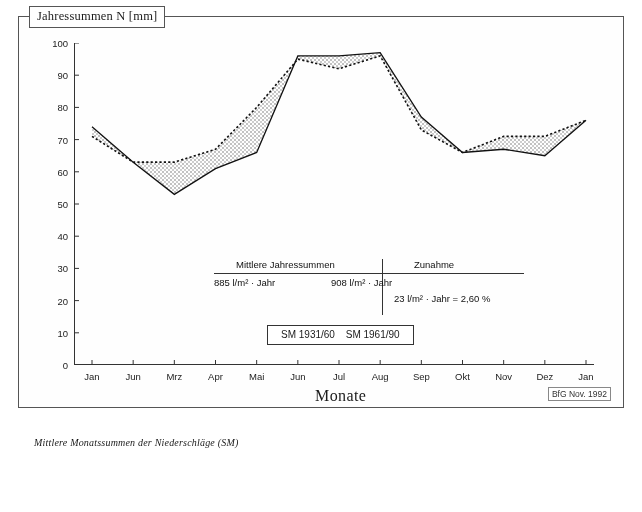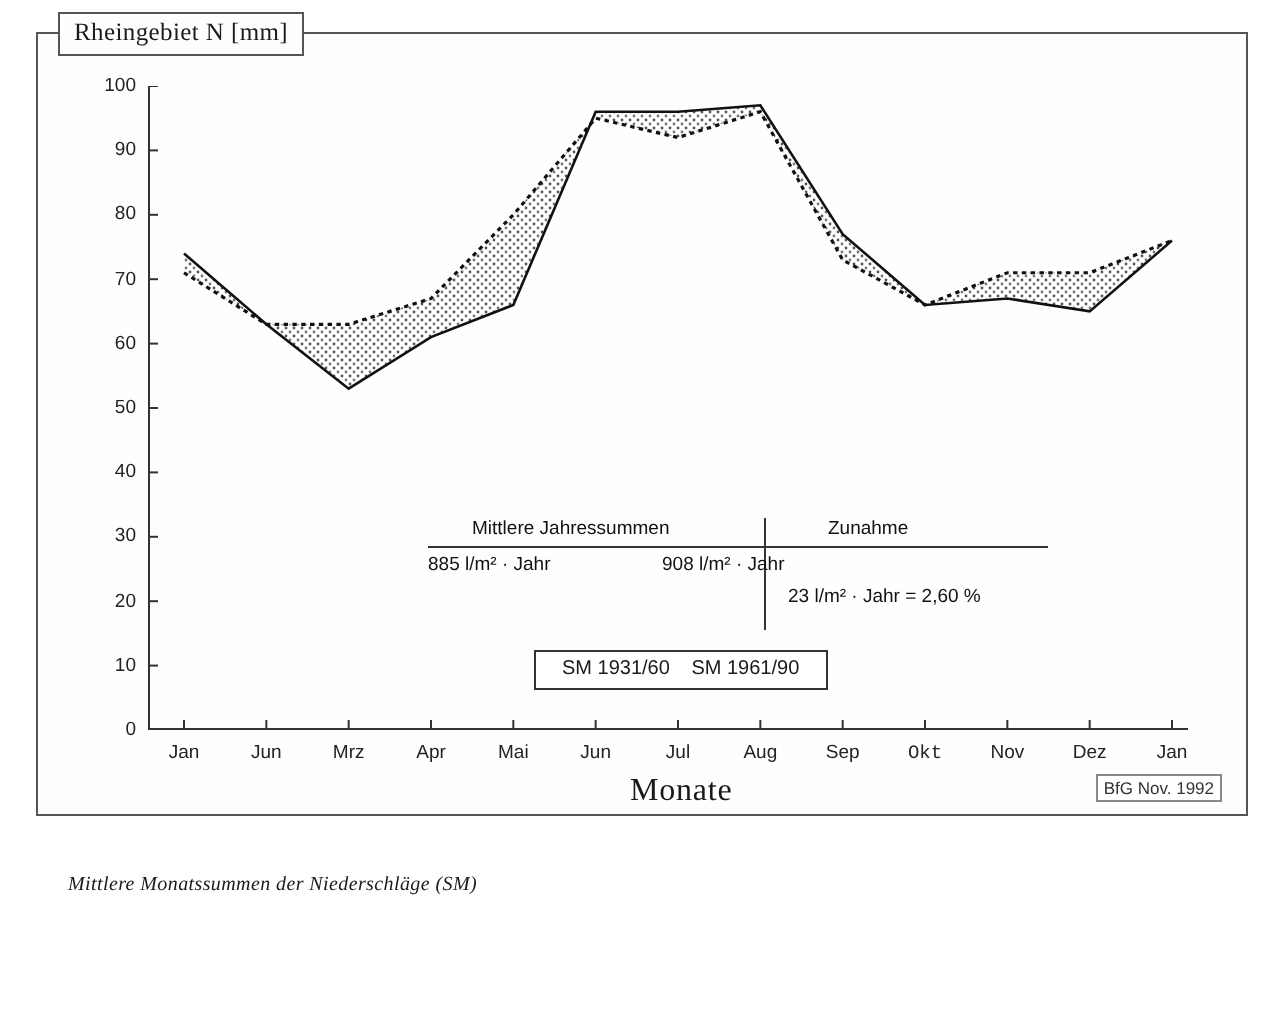--- a/index.html
+++ b/index.html
@@ -169,21 +169,21 @@
   }
   .caption div { white-space: nowrap; }
 </style>
 </head>
 <body>
 
 <div id="figure">
 
   <div class="plate">
 
-    <div class="axis-title-box">Rheingebiet N [mm]</div>
+    <div class="axis-title-box">Jahressummen N [mm]</div>
 
     <div class="plot">
       <div class="plot-frame"></div>
 
       <svg id="plot-svg" width="520" height="322" style="position:absolute;left:0;top:0;">
           <line x1="0" x2="5" y1="322" y2="322" stroke="#333" stroke-width="1"></line>
           <line x1="0" x2="5" y1="289.8" y2="289.8" stroke="#333" stroke-width="1"></line>
           <line x1="0" x2="5" y1="257.6" y2="257.6" stroke="#333" stroke-width="1"></line>
           <line x1="0" x2="5" y1="225.4" y2="225.4" stroke="#333" stroke-width="1"></line>
           <line x1="0" x2="5" y1="193.2" y2="193.2" stroke="#333" stroke-width="1"></line>
@@ -233,21 +233,21 @@
       <div class="x-labels" style="left:0;top:328px;width:520px;height:16px;">
           <div class="x-tick-label" style="left: 18px;">Jan</div>
           <div class="x-tick-label" style="left: 59.1667px;">Jun</div>
           <div class="x-tick-label" style="left: 100.333px;">Mrz</div>
           <div class="x-tick-label" style="left: 141.5px;">Apr</div>
           <div class="x-tick-label" style="left: 182.667px;">Mai</div>
           <div class="x-tick-label" style="left: 223.833px;">Jun</div>
           <div class="x-tick-label" style="left: 265px;">Jul</div>
           <div class="x-tick-label" style="left: 306.167px;">Aug</div>
           <div class="x-tick-label" style="left: 347.333px;">Sep</div>
-          <div class="x-tick-label" style="left: 388.5px; font-family: Liberation Mono, monospace;">Okt</div>
+          <div class="x-tick-label" style="left: 388.5px;">Okt</div>
           <div class="x-tick-label" style="left: 429.667px;">Nov</div>
           <div class="x-tick-label" style="left: 470.833px;">Dez</div>
           <div class="x-tick-label" style="left: 512px;">Jan</div>
         </div>
     </div>
 
     <div class="x-axis-caption" style="left:296px;top:370px;">Monate</div>
 
     <div class="summary">
       <div class="hline"></div>

